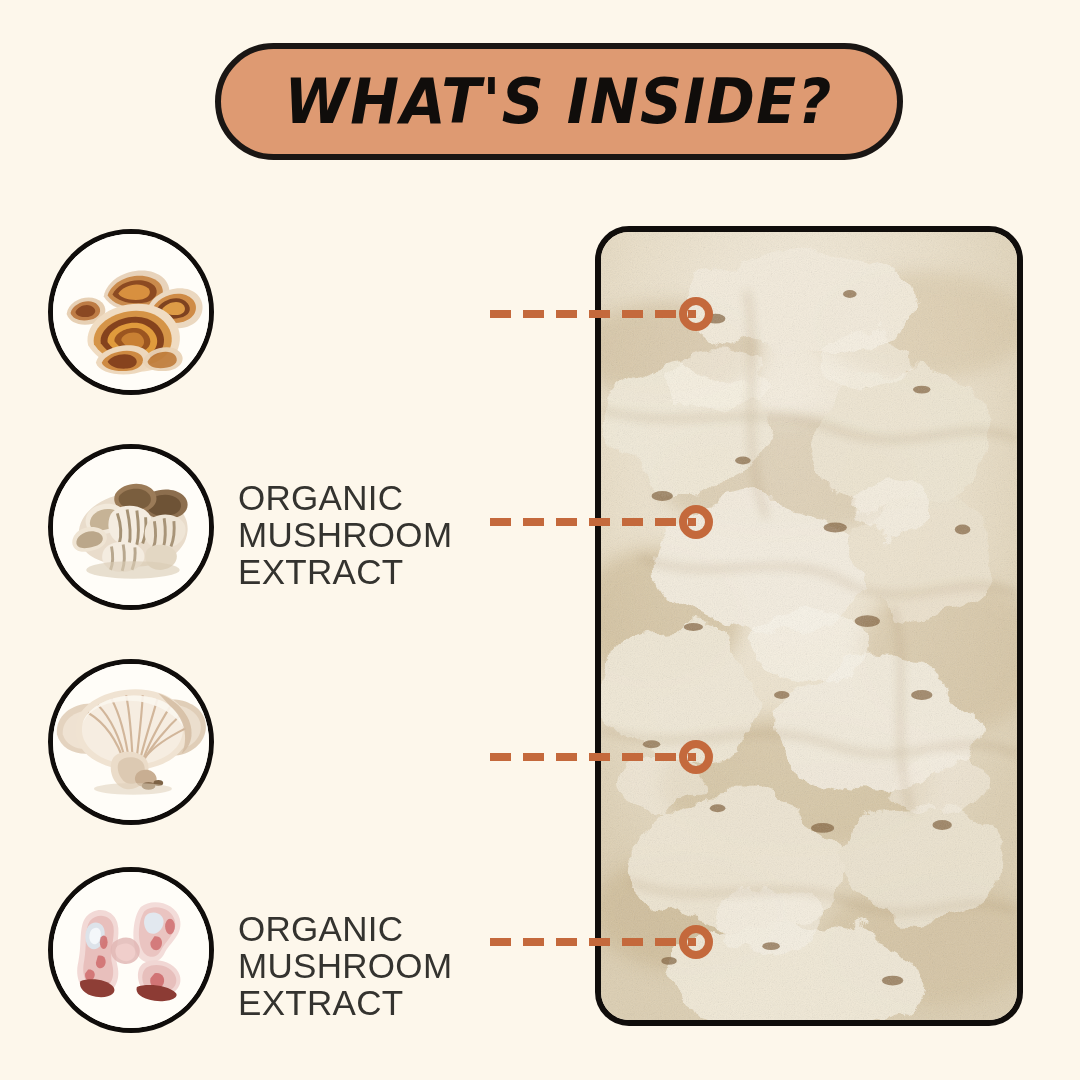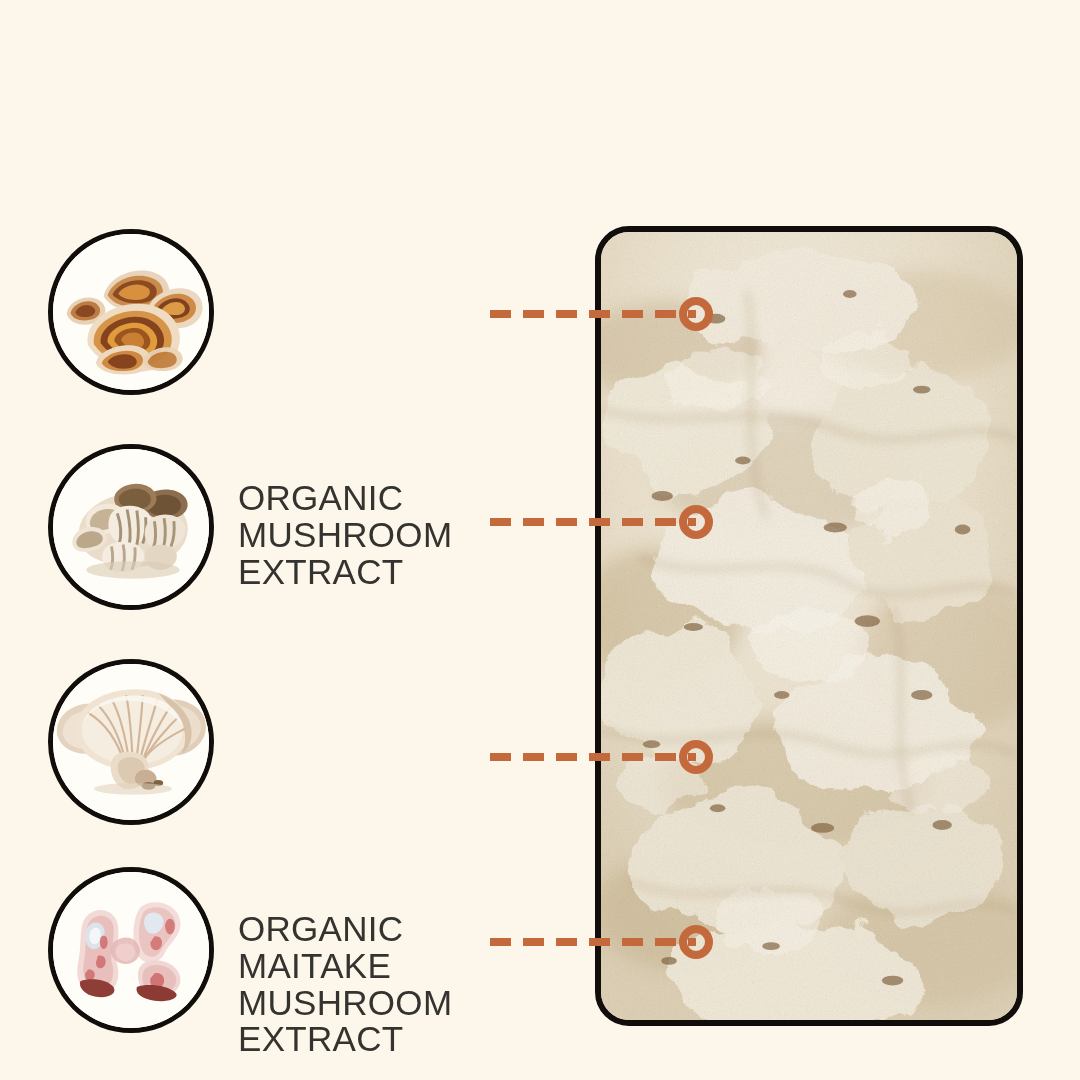--- a/index.html
+++ b/index.html
@@ -138,20 +138,23 @@
     background: #e9ddc6;
     z-index: 4;
   }
   #powder-panel svg { display:block; width: 100%; height: 100%; }
 </style>
 </head>
 <body>
 
 <div id="infographic">
 
+  <div id="title-badge">
+    <span id="title-text">WHAT'S INSIDE?</span>
+  </div>
 
   <div id="powder-panel">
     <svg viewBox="0 0 428 800" preserveAspectRatio="none">
       <defs>
         <radialGradient id="pg1" cx="45%" cy="25%" r="70%">
           <stop offset="0%" stop-color="#F7F0E2"></stop>
           <stop offset="60%" stop-color="#EBE0C9"></stop>
           <stop offset="100%" stop-color="#DDCFB2"></stop>
         </radialGradient>
         <filter id="grain">
@@ -342,21 +345,20 @@
             <path d="M84 101 C 85 111, 83 119, 81 124"></path>
           </g>
           <path d="M96 104 C 102 96, 120 96, 126 106 C 130 114, 122 124, 110 124 C 96 124, 92 112, 96 104 Z" fill="#E3D7C3"></path>
 
           <ellipse cx="82" cy="124" rx="48" ry="9" fill="#D9CBB4" opacity="0.6"></ellipse>
         </g>
       </svg>
     </div>
     <div class="label">
       <span class="ln">ORGANIC</span>
-      <span class="ln">MAITAKE</span>
       <span class="ln">MUSHROOM</span>
       <span class="ln">EXTRACT</span>
     </div>
   </div>
   <div class="connector" id="conn-1"></div>
   <div class="ring" id="ring-1"></div>
 
   <div class="ingredient-row" id="row-2">
     <div class="thumb">
       <svg viewBox="0 0 160 160">

